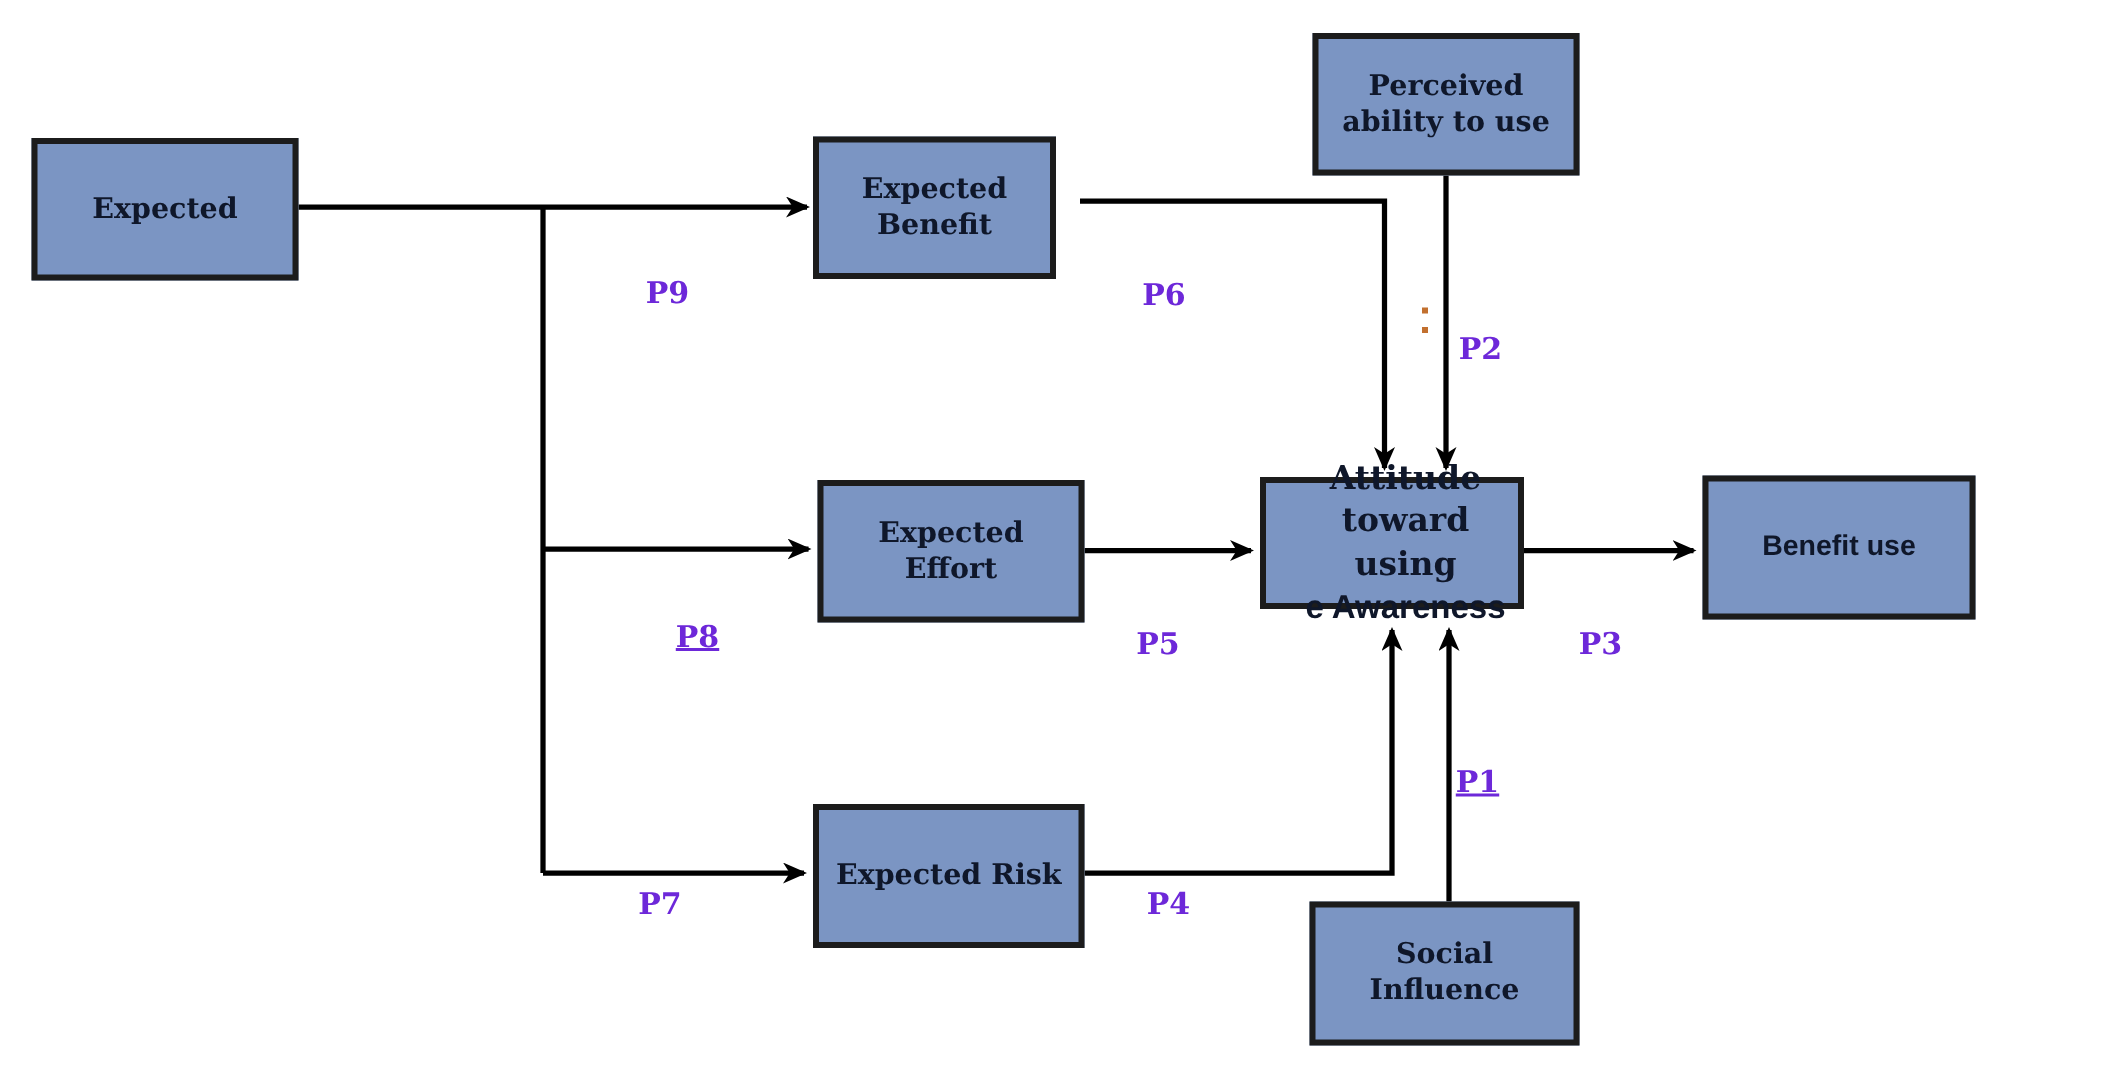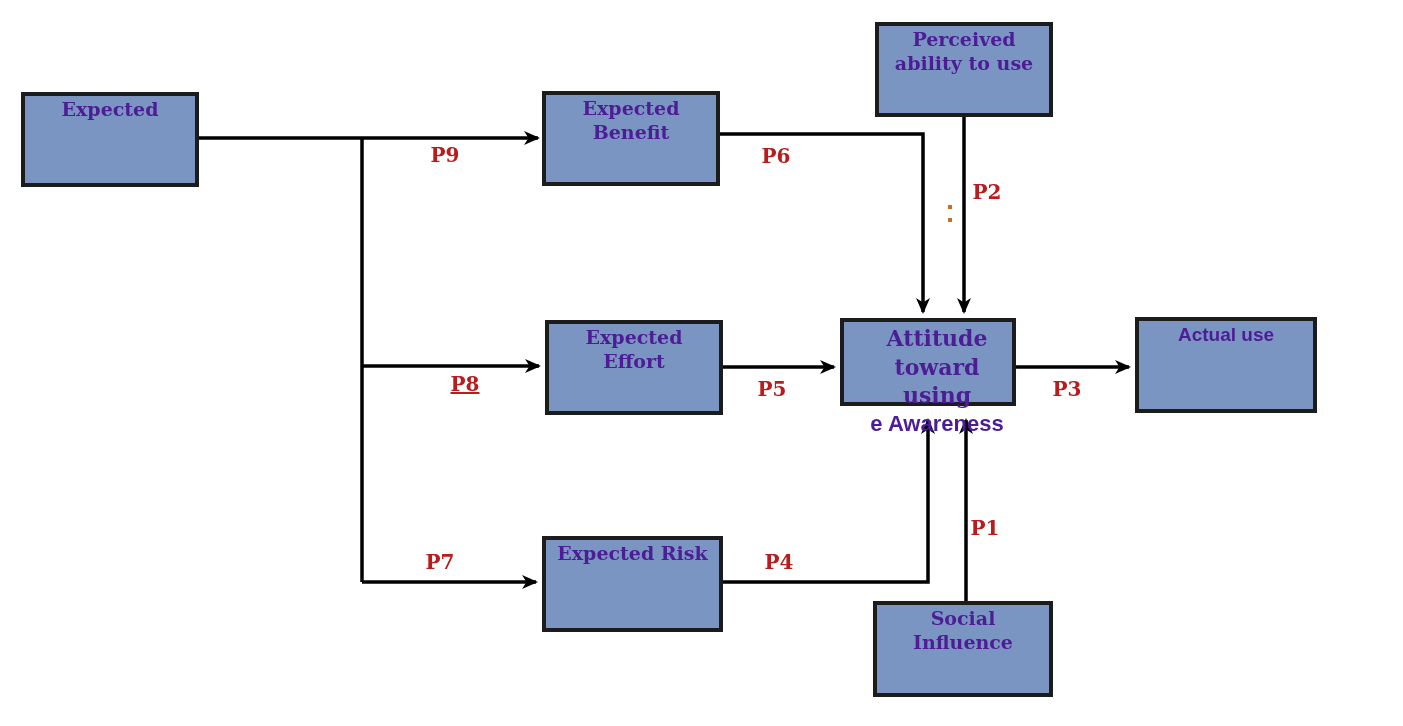--- a/index.html
+++ b/index.html
@@ -20,60 +20,61 @@
     left: 0;
     top: 0;
     width: 1403px;
     height: 726px;
   }
   .node {
     position: absolute;
     box-sizing: border-box;
     background: #7b95c3;
     border: 4px solid #1c1c1c;
-    color: #4c1d95;
+    color: #0f172a;
     font-weight: bold;
     font-size: 19px;
     line-height: 1.25;
     display: flex;
     flex-direction: column;
     align-items: center;
-    justify-content: flex-start;
+    justify-content: center;
     text-align: center;
     padding: 2px 6px;
   }
   .node .line { display: block; }
   .sans { font-family: "Liberation Sans", sans-serif; }
 
   #n-awareness  { left: 21px;   top: 92px;  width: 178px; height: 95px; }
-  #n-benefit    { left: 542px;  top: 91px;  width: 178px; height: 95px; }
+  #n-benefit    { left: 542px;  top: 91px;  width: 162px; height: 95px; }
   #n-perceived  { left: 875px;  top: 22px;  width: 178px; height: 95px; }
   #n-effort     { left: 545px;  top: 320px; width: 178px; height: 95px; }
   #n-attitude   { left: 840px;  top: 318px; width: 176px; height: 88px; font-size: 22px; line-height: 1.3; padding-left: 24px; }
   #n-actual     { left: 1135px; top: 317px; width: 182px; height: 96px; }
   #n-risk       { left: 542px;  top: 536px; width: 181px; height: 96px; }
   #n-social     { left: 873px;  top: 601px; width: 180px; height: 96px; }
 
   .edge-label {
     position: absolute;
     transform: translate(-50%, -50%);
     font-family: "DejaVu Serif", "Liberation Serif", serif;
     font-weight: bold;
     font-size: 20px;
-    color: #b91c1c;
+    color: #6d28d9;
     white-space: nowrap;
+    margin-top: 40px;
   }
   #l-p9 { left: 445px;  top: 155px; }
   #l-p8 { left: 465px;  top: 384px; text-decoration: underline; }
   #l-p7 { left: 440px;  top: 562px; }
   #l-p6 { left: 776px;  top: 156px; }
   #l-p2 { left: 987px;  top: 192px; }
   #l-p5 { left: 772px;  top: 389px; text-align: right; }
   #l-p4 { left: 779px;  top: 562px; }
-  #l-p1 { left: 985px;  top: 528px; }
+  #l-p1 { left: 985px;  top: 481px; text-decoration: underline; }
   #l-p3 { left: 1067px; top: 389px; }
 
   .artifact-colon {
     position: absolute;
     left: 948px;
     top: 205px;
     width: 4px;
     height: 4px;
     background: #c2702f;
     box-shadow: 0 13px 0 #c2702f;
@@ -128,21 +129,21 @@
     <span class="line">Expected Effort</span>
   </div>
 
   <div class="node" id="n-attitude">
     <span class="line">Attitude toward</span>
     <span class="line">using</span>
     <span class="line sans">e Awareness</span>
   </div>
 
   <div class="node sans" id="n-actual">
-    <span class="line">Actual use</span>
+    <span class="line">Benefit use</span>
   </div>
 
   <div class="node" id="n-risk">
     <span class="line">Expected Risk</span>
   </div>
 
   <div class="node" id="n-social">
     <span class="line">Social Influence</span>
   </div>
 

